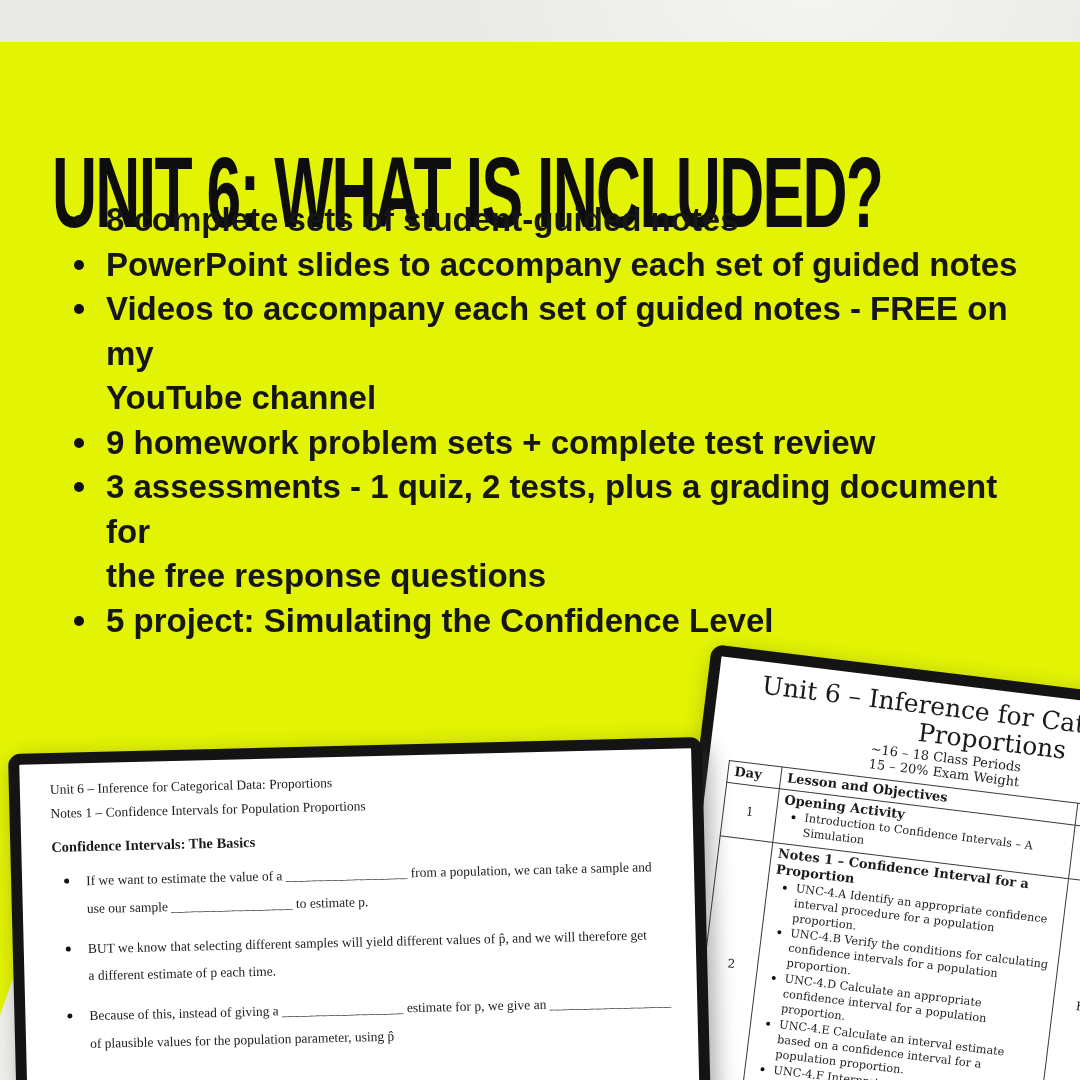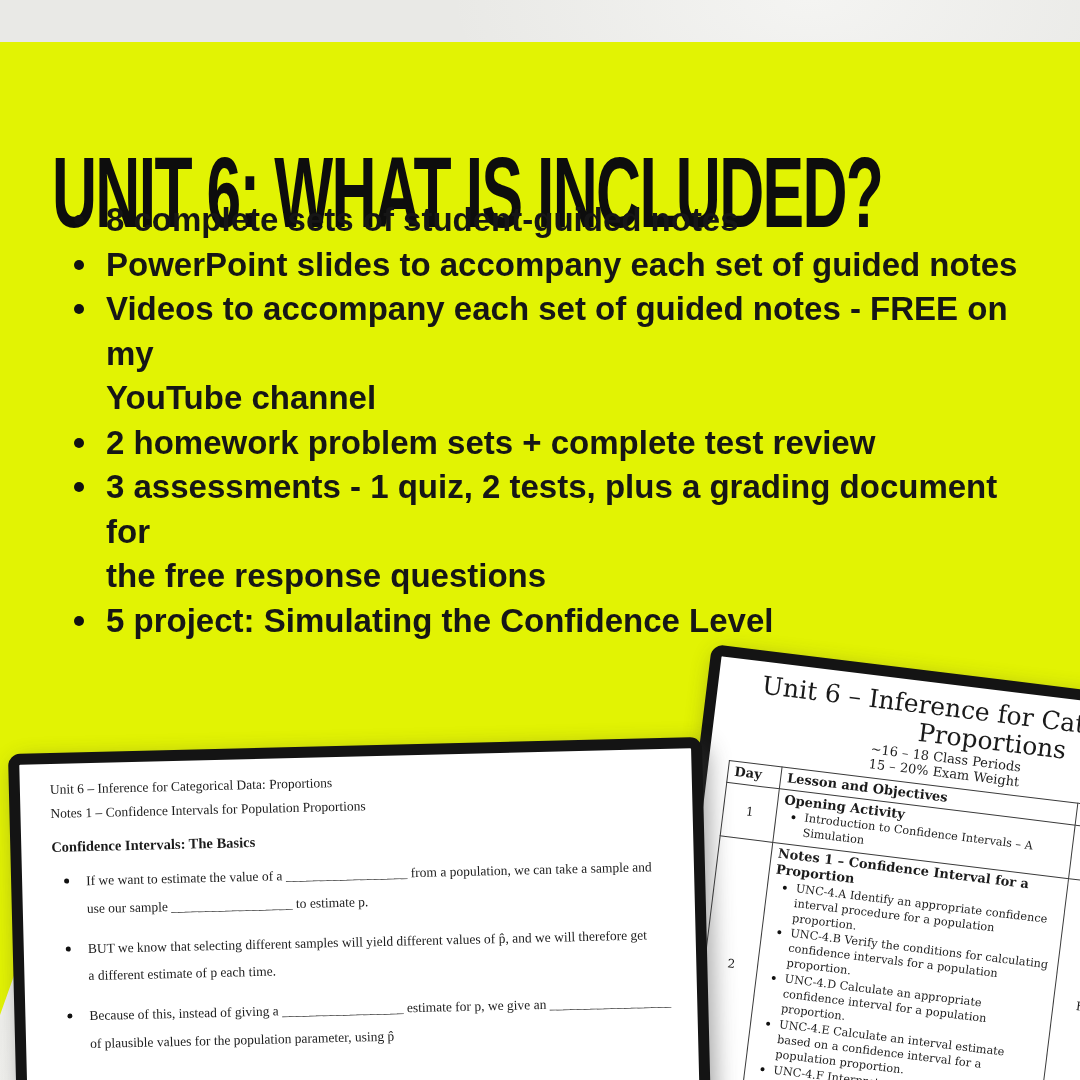--- a/index.html
+++ b/index.html
@@ -91,21 +91,21 @@
 
 <ul class="feature-list">
 
     <li>8 complete sets of student-guided notes</li>
 
     <li>PowerPoint slides to accompany each set of guided notes</li>
 
     <li>Videos to accompany each set of guided notes - FREE on my
 YouTube channel</li>
 
-    <li>2 homework problem sets + complete test review</li>
+    <li>9 homework problem sets + complete test review</li>
 
     <li>3 assessments - 1 quiz, 2 tests, plus a grading document for
 the free response questions</li>
 
 
     <li>5 project: Simulating the Confidence Level</li>
 
 
   </ul>
 

